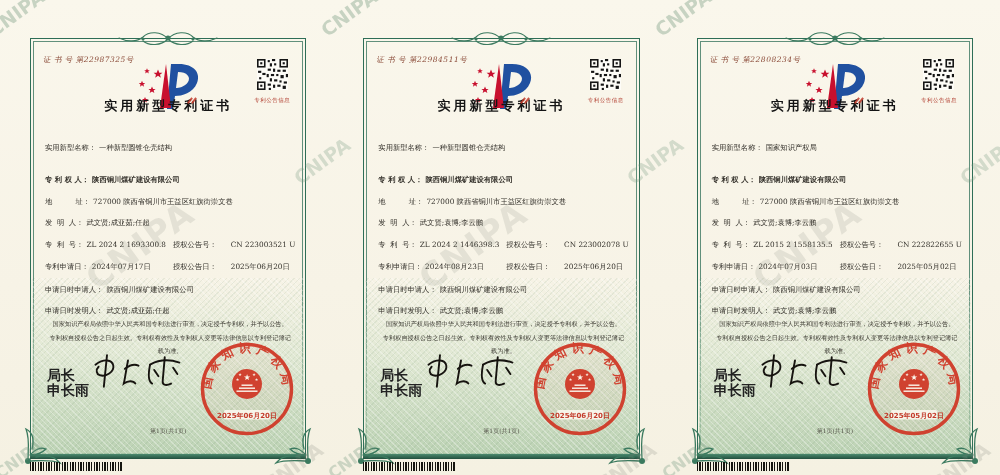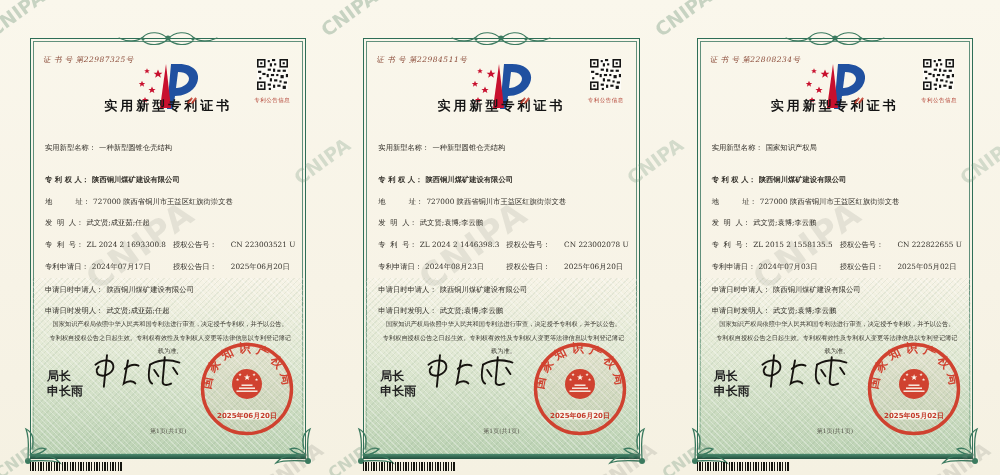--- a/index.html
+++ b/index.html
@@ -40,22 +40,22 @@
   .row{display:flex;margin-top:11.5px;align-items:flex-start;}
   .r-name{margin-top:4px;}
   .r-patentee{margin-top:22px;font-weight:bold;}
   .r-nums{margin-top:12px;}
   .r-origapp{margin-top:13px;}
   .lbl{white-space:pre;}
   .val{margin-left:3px;white-space:nowrap;}
   .col-l{display:flex;width:128px;flex:none;align-items:baseline;}
   .col-r{display:flex;align-items:baseline;gap:11px;}
   .notice{position:absolute;top:278px;left:16px;right:12px;text-align:center;font-size:6.2px;line-height:13.5px;color:#3c3a32;}
-  .director{position:absolute;top:330px;left:16px;font-size:12px;font-weight:bold;line-height:15px;color:#222;
-    font-family:Liberation Serif, serif;}
+  .director{position:absolute;top:330px;left:16px;font-size:14px;font-weight:bold;line-height:15px;color:#222;
+    font-family:Liberation Mono, monospace;}
   .signature{position:absolute;left:55px;top:312px;z-index:3;}
   .seal{position:absolute;left:168px;top:302px;z-index:4;opacity:0.95;}
   .footer{position:absolute;bottom:20px;left:0;right:0;text-align:center;font-size:6px;color:#55544a;}
   .barcode{position:absolute;left:30px;bottom:4px;width:92px;height:9px;z-index:2;
     background:repeating-linear-gradient(90deg,#15150f 0 1px,transparent 1px 2px,#15150f 2px 4px,transparent 4px 5px,#15150f 5px 5.6px,transparent 5.6px 8px);}
   .red-mark{position:absolute;left:158px;top:58px;width:8px;height:8px;z-index:3;opacity:0.85;}
   .red-mark::before,.red-mark::after{content:"";position:absolute;width:1.6px;height:7px;background:#c23a2a;transform:rotate(38deg);}
   .red-mark::after{left:4px;}
 </style>
 </head>

